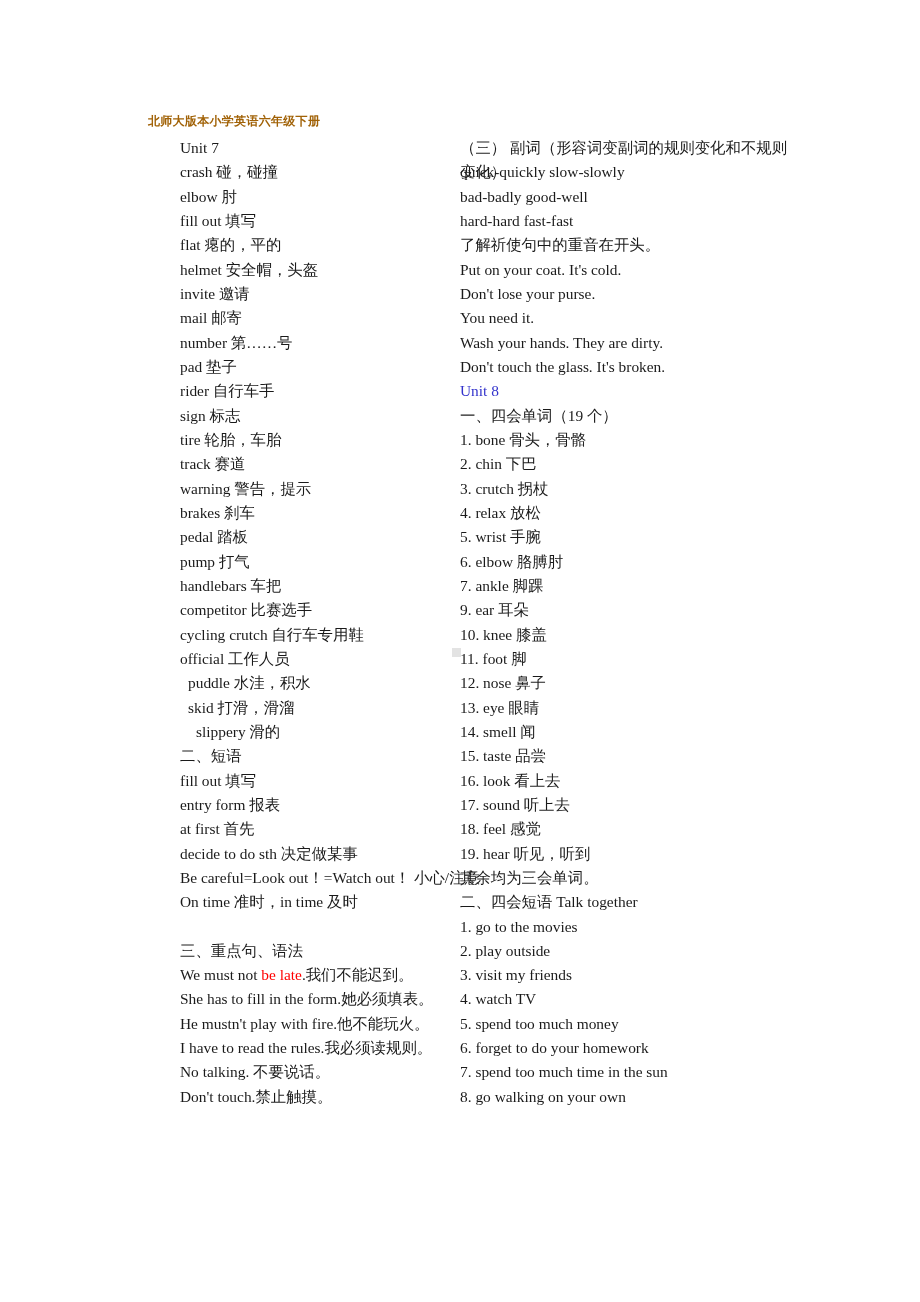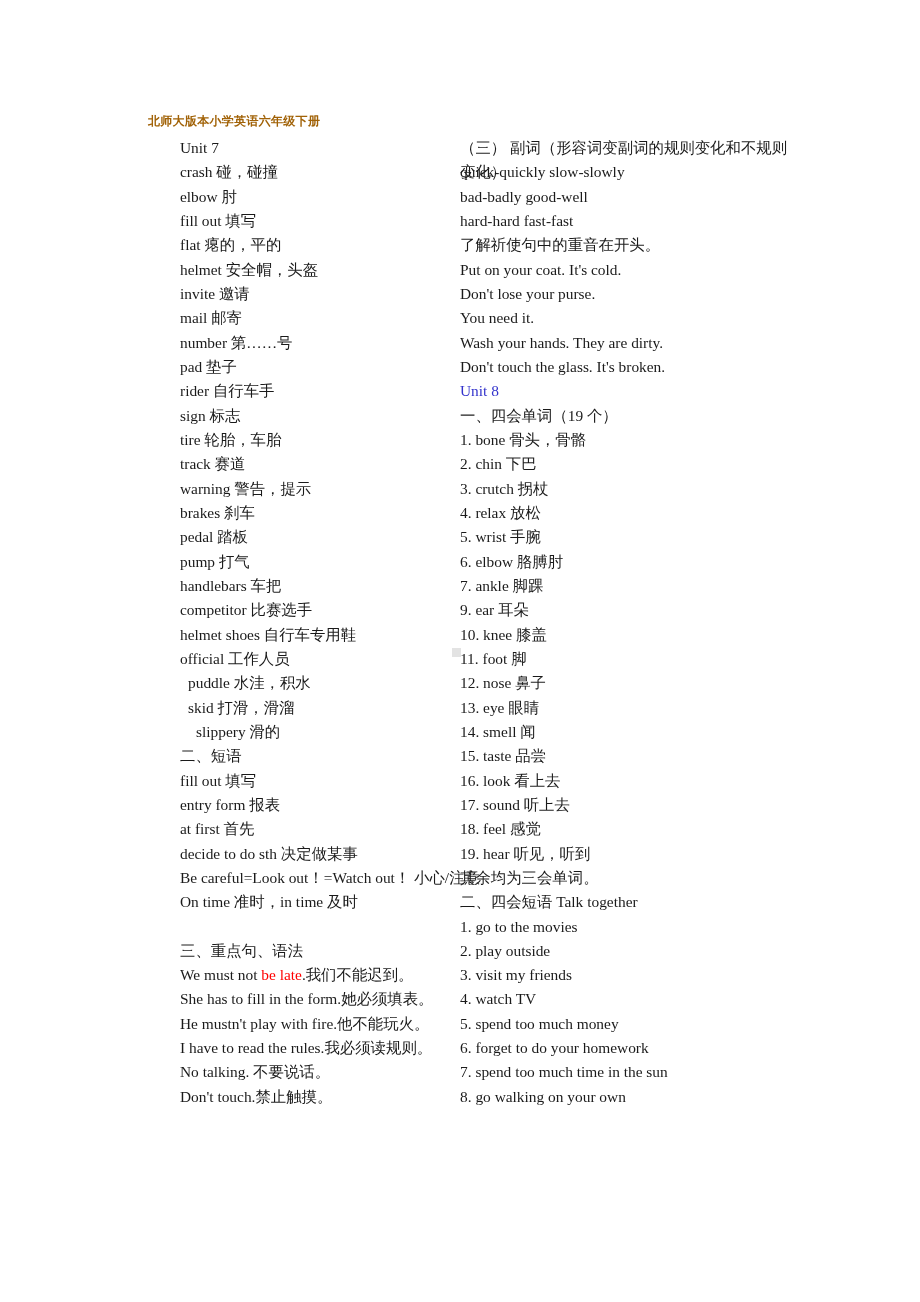--- a/index.html
+++ b/index.html
@@ -95,21 +95,21 @@
     <div class="ln">rider   自行车手</div>
     <div class="ln">sign   标志</div>
     <div class="ln">tire   轮胎，车胎</div>
     <div class="ln">track   赛道</div>
     <div class="ln">warning  警告，提示</div>
     <div class="ln">brakes  刹车</div>
     <div class="ln">pedal  踏板</div>
     <div class="ln">pump  打气</div>
     <div class="ln">handlebars  车把</div>
     <div class="ln">competitor   比赛选手</div>
-    <div class="ln">helmet shoes  自行车专用鞋</div>
+    <div class="ln">cycling crutch  自行车专用鞋</div>
     <div class="ln">official   工作人员</div>
     <div class="ln ind1">puddle   水洼，积水</div>
     <div class="ln ind1">skid   打滑，滑溜</div>
     <div class="ln ind2">slippery   滑的</div>
     <div class="ln">二、短语</div>
     <div class="ln">fill out 填写</div>
     <div class="ln">entry form 报表</div>
     <div class="ln">at first  首先</div>
     <div class="ln">decide to do sth 决定做某事</div>
     <div class="ln wrap">Be careful=Look out！=Watch out！ 小心/注意</div>

